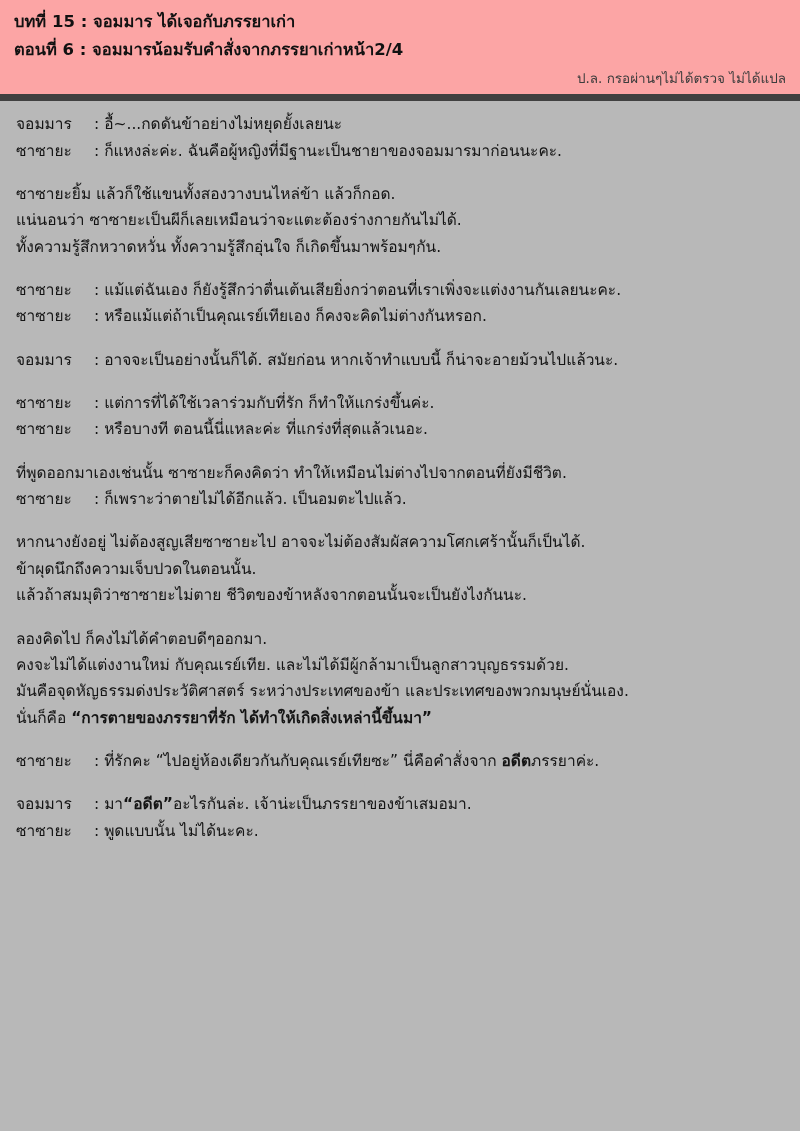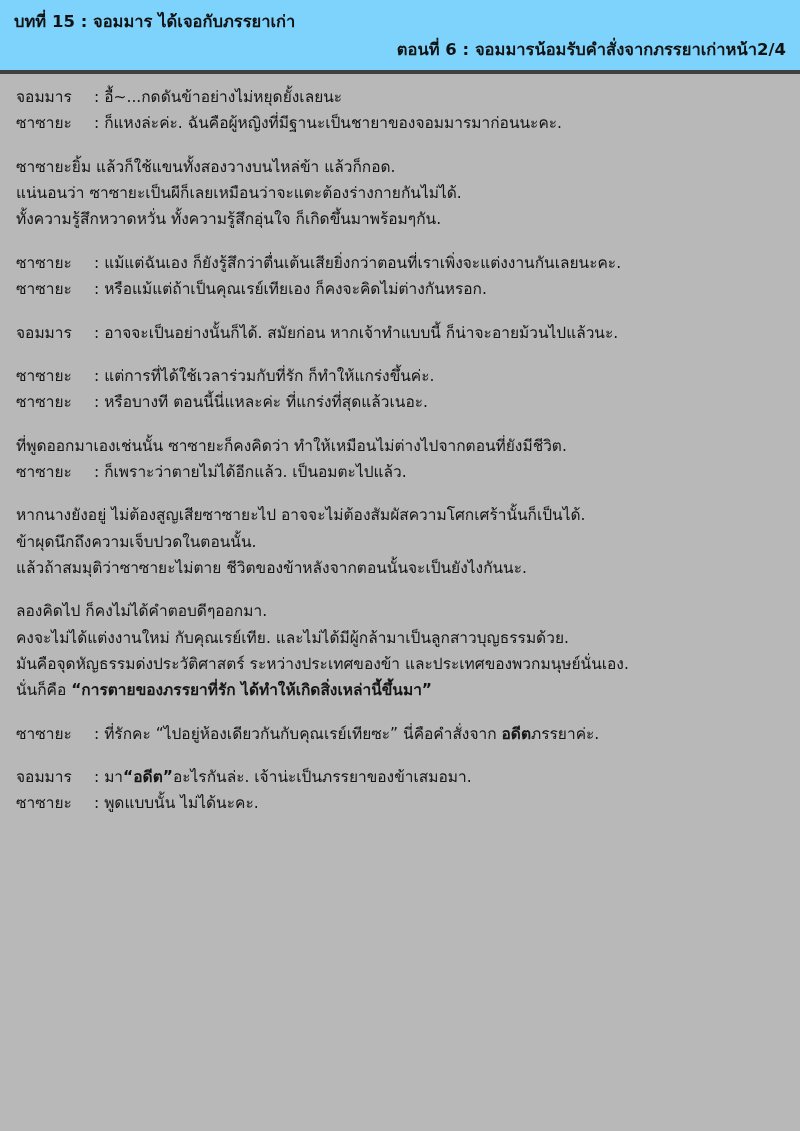--- a/index.html
+++ b/index.html
@@ -16,35 +16,35 @@
   }
   .page {
     width: 800px;
     height: 1131px;
     box-sizing: border-box;
     background: #b8b8b8;
     display: flex;
     flex-direction: column;
   }
   .header {
-    background: #7dd3fc;
-    border-bottom: 4px solid #404040;
+    background: #fca5a5;
+    border-bottom: 7px solid #404040;
     padding: 8px 14px 6px 14px;
     box-sizing: border-box;
   }
   .header-line1 {
     font-size: 16.5px;
     font-weight: bold;
     line-height: 1.7;
     color: #111;
   }
   .header-line2 {
     display: flex;
     align-items: baseline;
-    justify-content: flex-end;
+    justify-content: flex-start;
     font-size: 16.5px;
     font-weight: bold;
     line-height: 1.7;
     color: #111;
   }
   .header-note {
     text-align: right;
     font-size: 13.5px;
     font-weight: normal;
     color: #3c3c3c;
@@ -78,20 +78,21 @@
 <body>
 
 <div class="page">
 
   <div class="header">
     <div class="header-line1">บทที่ 15 : จอมมาร ได้เจอกับภรรยาเก่า</div>
     <div class="header-line2">
       <span>ตอนที่ 6 : จอมมารน้อมรับคำสั่งจากภรรยาเก่า</span>
       <span>หน้า2/4</span>
     </div>
+    <div class="header-note">ป.ล. กรอผ่านๆไม่ได้ตรวจ ไม่ได้แปล</div>
   </div>
 
   <div class="body" id="body-root">
       <div class="block">
         <div class="line"><span class="speaker">จอมมาร</span><span>: </span><span>อื้~...กดดันข้าอย่างไม่หยุดยั้งเลยนะ</span></div>
         <div class="line"><span class="speaker">ซาซายะ</span><span>: </span><span>ก็แหงล่ะค่ะ. ฉันคือผู้หญิงที่มีฐานะเป็นชายาของจอมมารมาก่อนนะคะ.</span></div>
       </div>
       <div class="block">
         <div class="line"><span>ซาซายะยิ้ม แล้วก็ใช้แขนทั้งสองวางบนไหล่ข้า แล้วก็กอด.</span></div>
         <div class="line"><span>แน่นอนว่า ซาซายะเป็นผีก็เลยเหมือนว่าจะแตะต้องร่างกายกันไม่ได้.</span></div>

